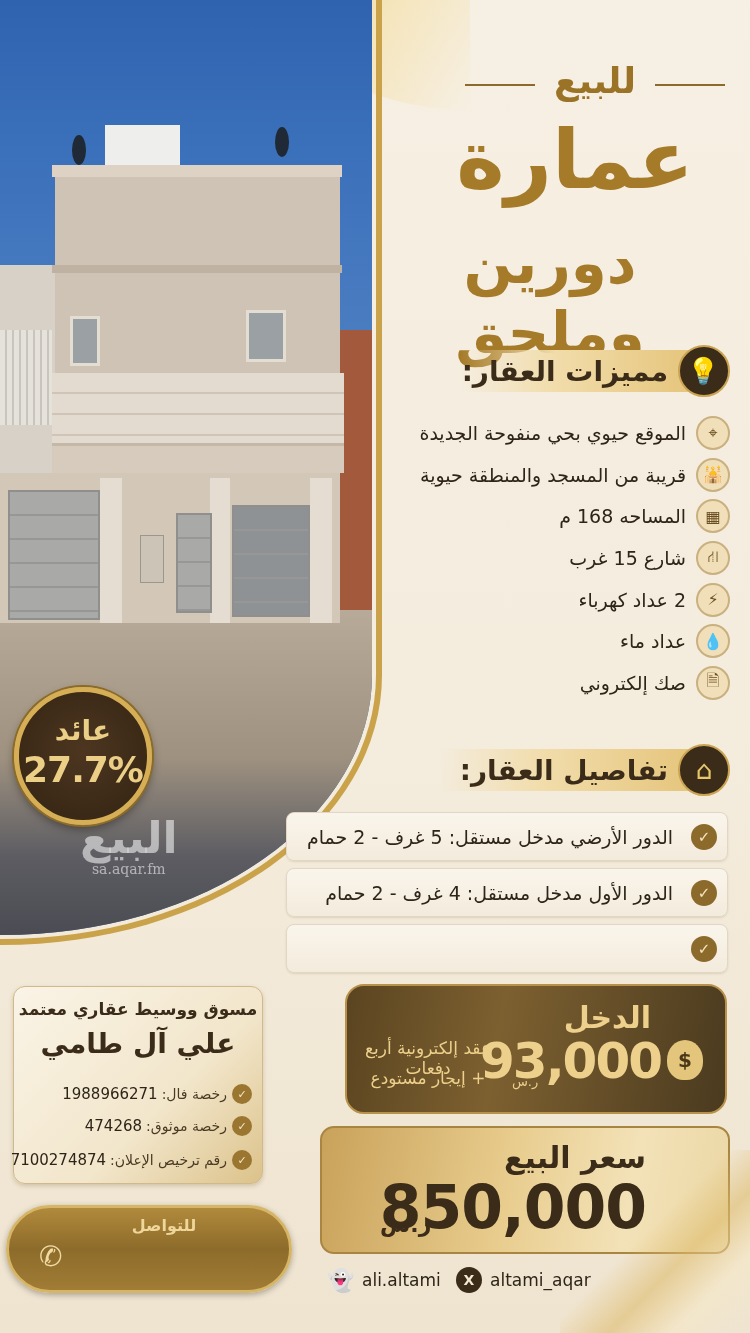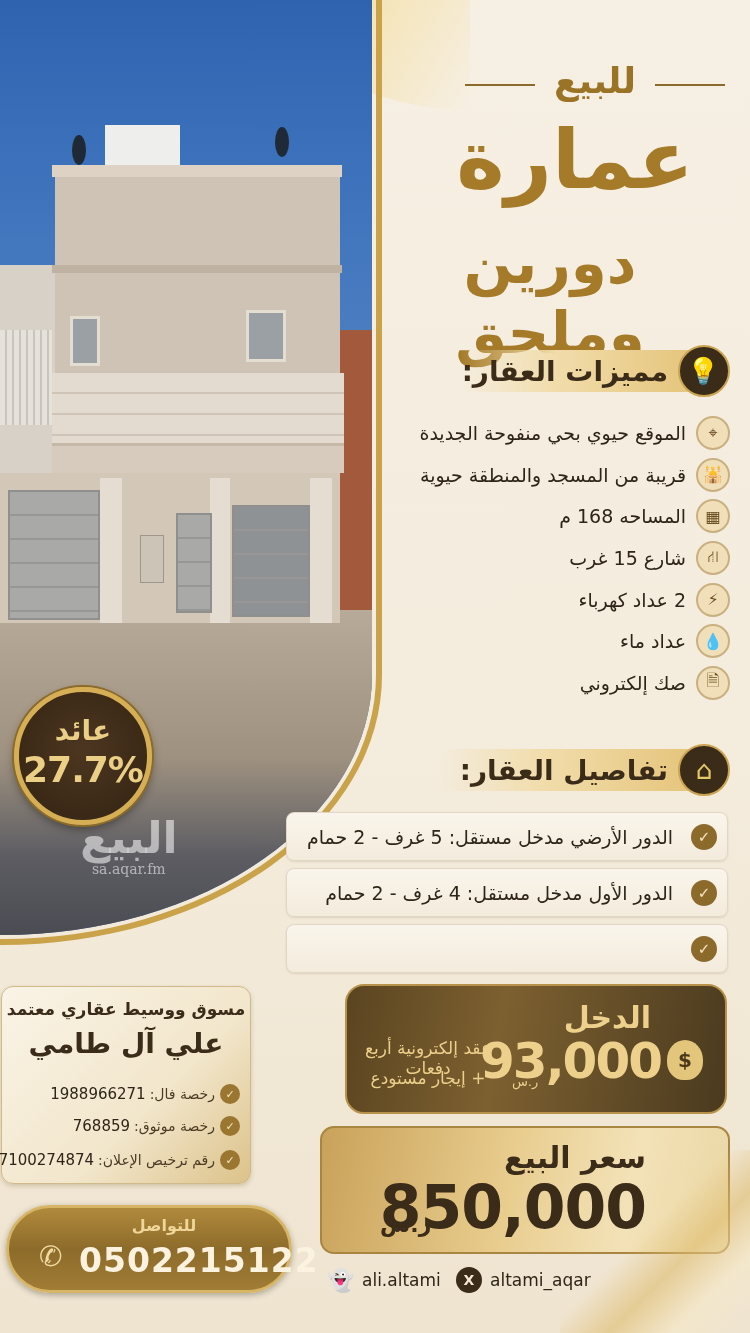--- a/index.html
+++ b/index.html
@@ -153,21 +153,21 @@
   }
 
   
   .social { top: 1265px; height: 30px; display:flex; align-items:center; font-size: 17px; color:#2e2518; }
   .social-icon { width: 26px; height: 26px; display:flex; align-items:center; justify-content:center; margin-right: 8px; font-size: 14px; }
   .snap-icon { color:#a5802f; font-size: 22px; }
   .x-icon { border-radius:50%; background:#3b2b19; color:#f4e9d2; font-weight:bold; }
 
   
   .agent {
-    left: 1px; top: 986px; width: 250px; height: 198px; border-radius: 12px;
+    left: 13px; top: 986px; width: 250px; height: 198px; border-radius: 12px;
     background: linear-gradient(135deg,#faf4e7 0%,#f2e6cb 60%,#dcc28a 100%);
     border: 1px solid #d0b98b;
     box-shadow: 0 2px 4px rgba(120,90,40,.25);
   }
   .agent-role { left:0; top: 12px; width: 100%; text-align:center; font-size: 17px; font-weight: bold; direction: rtl; }
   .agent-name { left:0; top: 40px; width: 100%; text-align:center; font-size: 28px; font-weight:bold; direction: rtl; }
   .lic { right: 10px; width: 240px; height: 26px; display:flex; flex-direction: row-reverse; align-items:center; }
   .lic .check { width: 20px; height: 20px; font-size: 11px; margin: 0 0 0 5px; background:#9a7631; }
   .lic-label { font-size: 14px; color:#4a3a24; direction: rtl; margin-left: 4px; white-space: nowrap; }
   .lic-value { font-size: 15px; color:#2e2518; white-space: nowrap; }
@@ -317,26 +317,25 @@
   <div class="abs agent-role">مسوق ووسيط عقاري معتمد</div>
   <div class="abs agent-name">علي آل طامي</div>
   <div class="abs lic" style="top:94px;">
     <div class="check">✓</div>
     <span class="lic-label">رخصة فال:</span>
     <span class="lic-value">1988966271</span>
   </div>
   <div class="abs lic" style="top:126px;">
     <div class="check">✓</div>
     <span class="lic-label">رخصة موثوق:</span>
-    <span class="lic-value">768859</span>
+    <span class="lic-value">474268</span>
   </div>
   <div class="abs lic" style="top:160px;">
     <div class="check">✓</div>
     <span class="lic-label">رقم ترخيص الإعلان:</span>
     <span class="lic-value">7100274874</span>
   </div>
 </div>
 
 <div class="abs contact">
   <div class="abs contact-label">للتواصل</div>
   <div class="abs phone-icon">✆</div>
-  <div class="abs contact-phone">0502215122</div>
 </div>
 
 </body></html>

